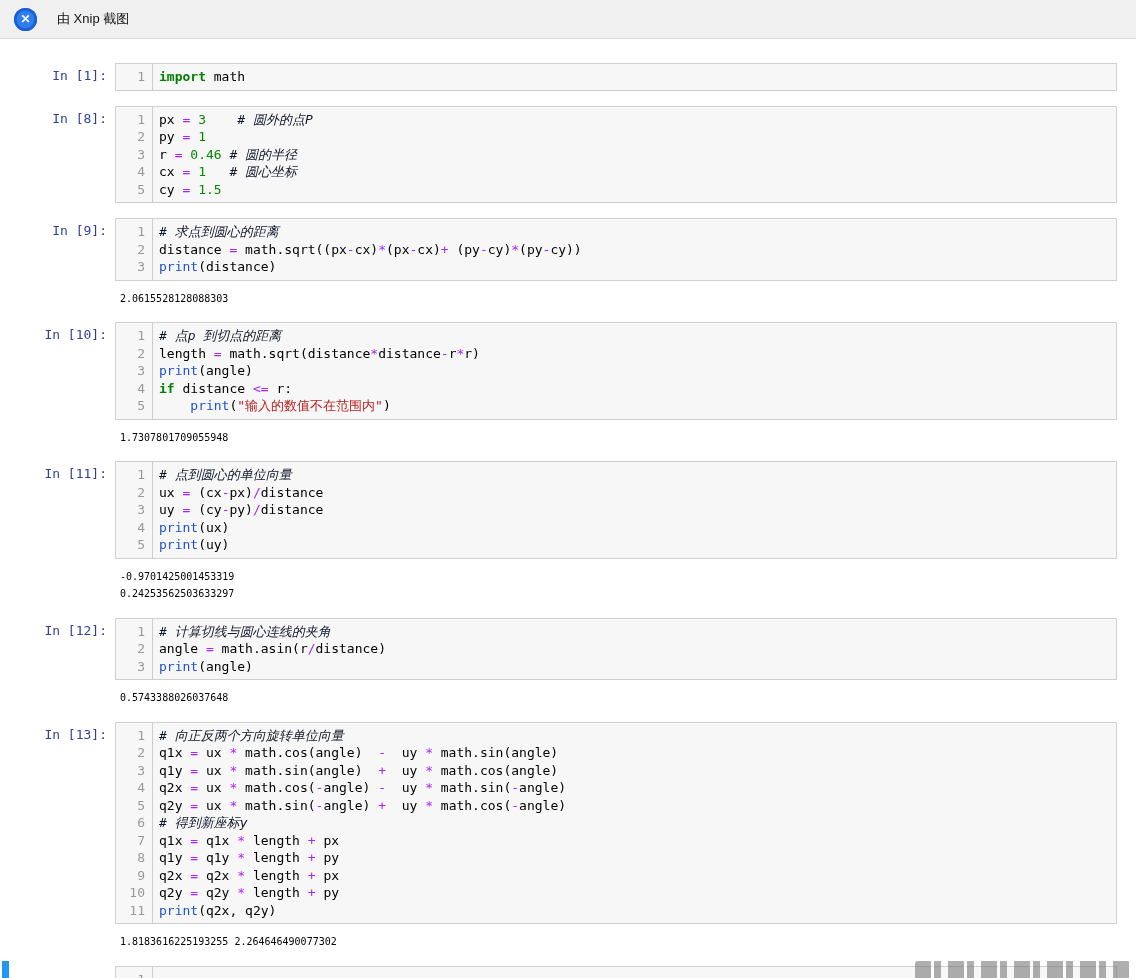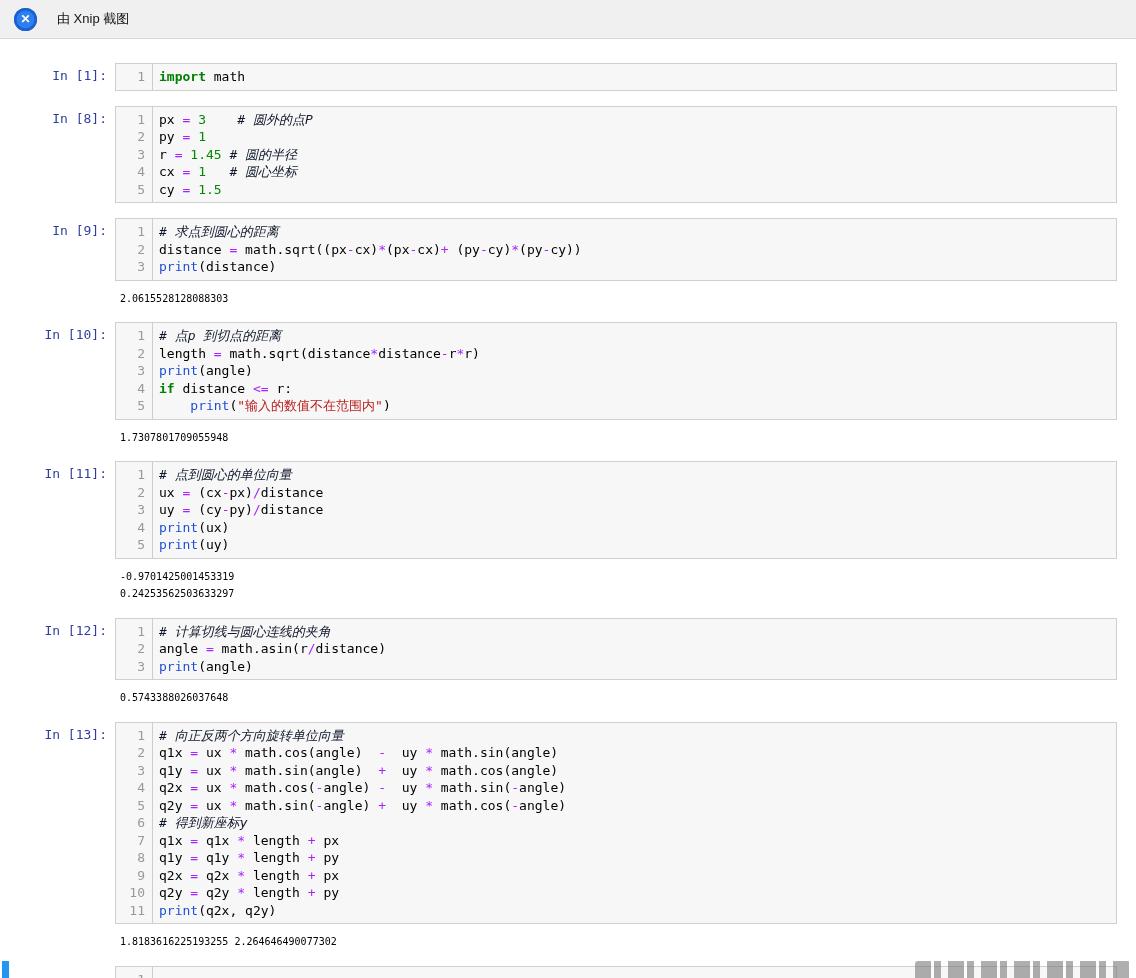--- a/index.html
+++ b/index.html
@@ -108,21 +108,21 @@
           <div class="line">
             <span class="ln">1</span>
             <span class="code"><span class="tk-p">px </span><span class="tk-o">=</span><span class="tk-p"> </span><span class="tk-n">3</span><span class="tk-p">    </span><span class="tk-c"># 圆外的点P</span></span>
           </div>
           <div class="line">
             <span class="ln">2</span>
             <span class="code"><span class="tk-p">py </span><span class="tk-o">=</span><span class="tk-p"> </span><span class="tk-n">1</span></span>
           </div>
           <div class="line">
             <span class="ln">3</span>
-            <span class="code"><span class="tk-p">r </span><span class="tk-o">=</span><span class="tk-p"> </span><span class="tk-n">1.45</span><span class="tk-p"> </span><span class="tk-c"># 圆的半径</span></span>
+            <span class="code"><span class="tk-p">r </span><span class="tk-o">=</span><span class="tk-p"> </span><span class="tk-n">0.46</span><span class="tk-p"> </span><span class="tk-c"># 圆的半径</span></span>
           </div>
           <div class="line">
             <span class="ln">4</span>
             <span class="code"><span class="tk-p">cx </span><span class="tk-o">=</span><span class="tk-p"> </span><span class="tk-n">1</span><span class="tk-p">   </span><span class="tk-c"># 圆心坐标</span></span>
           </div>
           <div class="line">
             <span class="ln">5</span>
             <span class="code"><span class="tk-p">cy </span><span class="tk-o">=</span><span class="tk-p"> </span><span class="tk-n">1.5</span></span>
           </div>
         </div>

